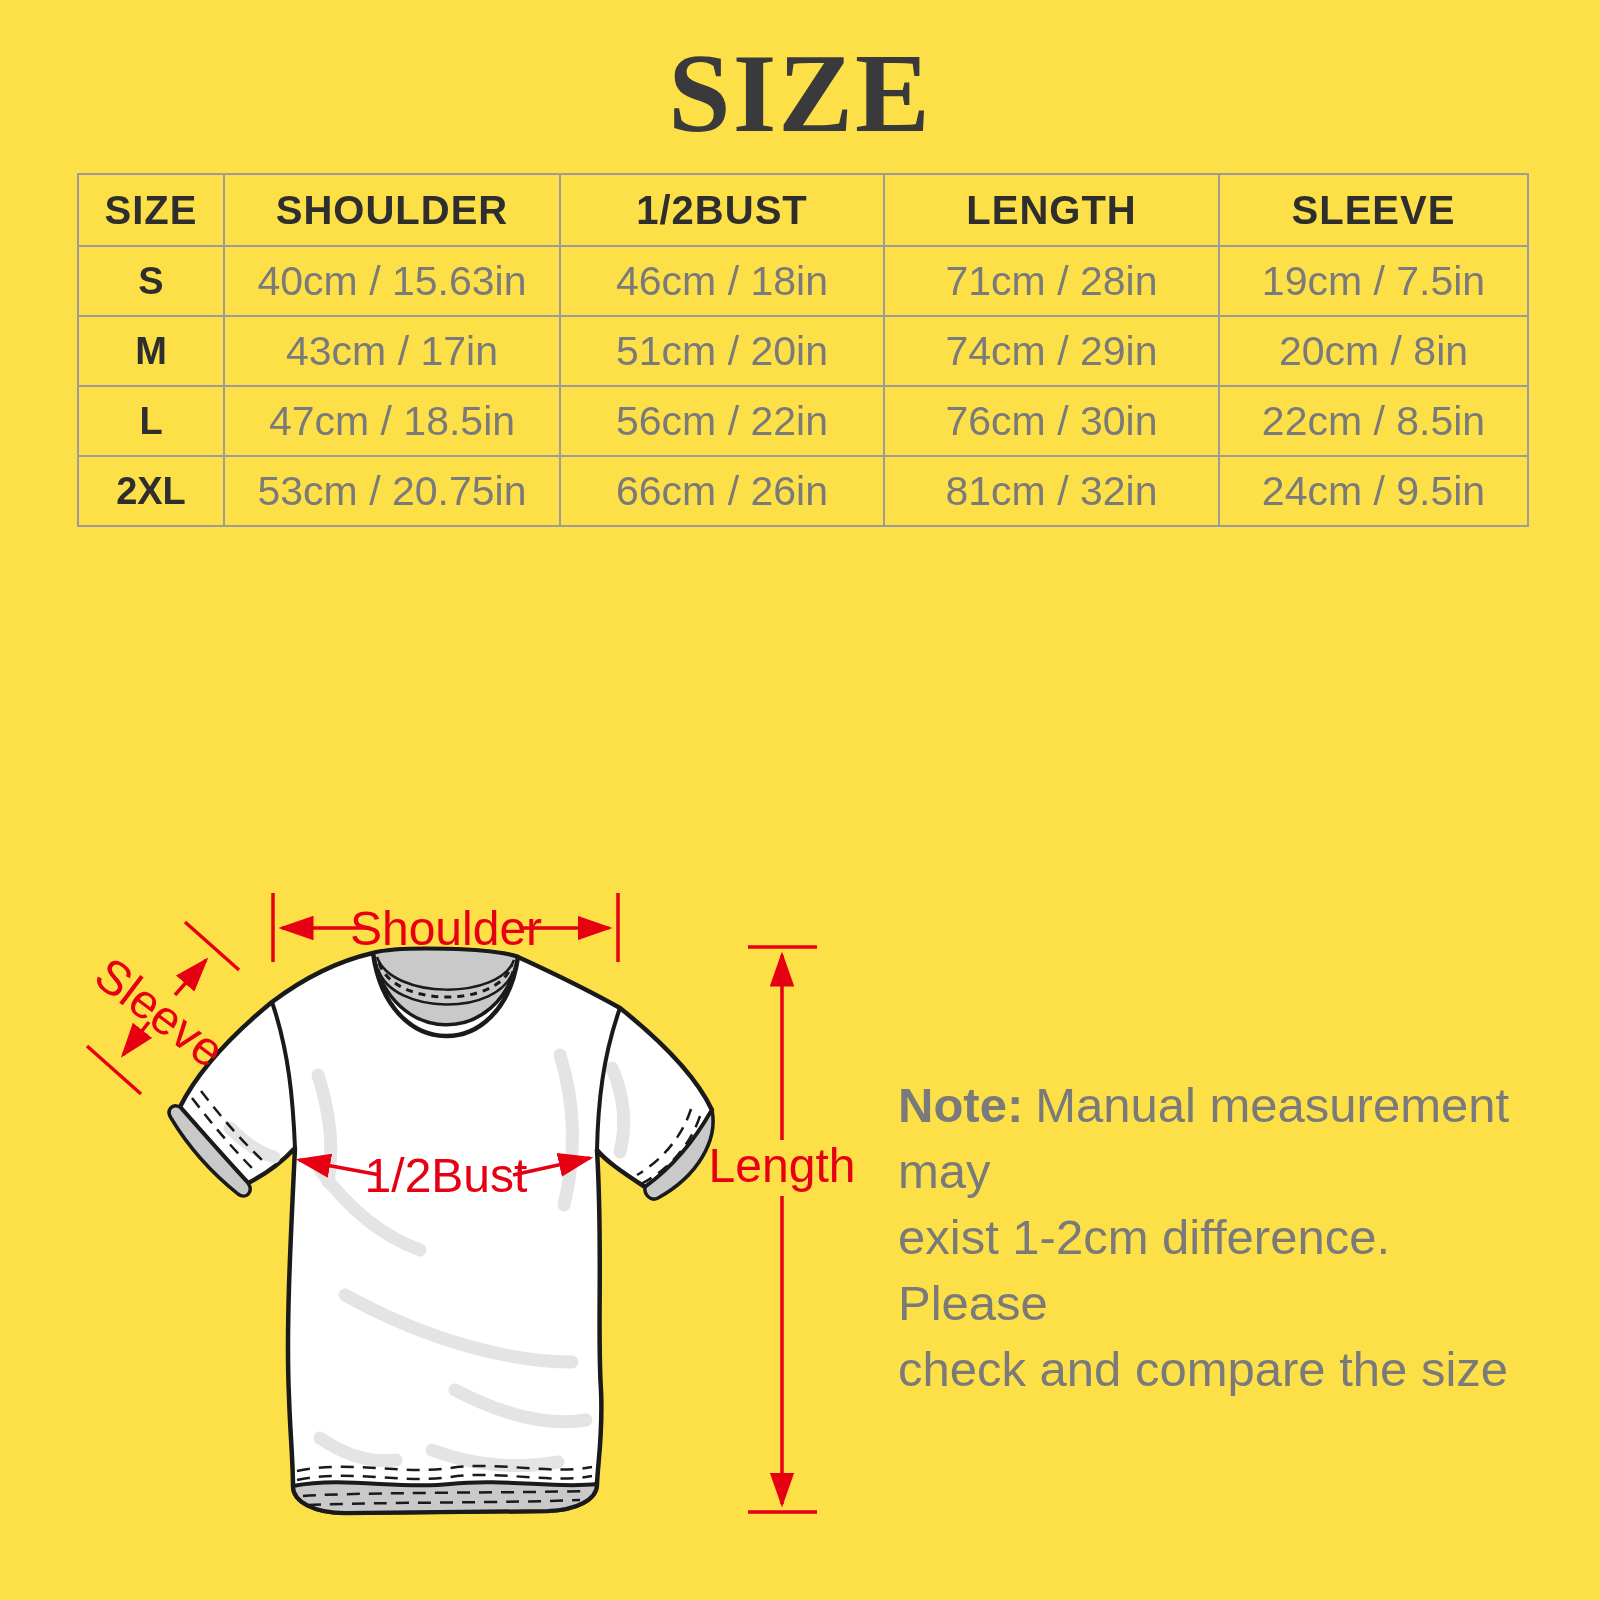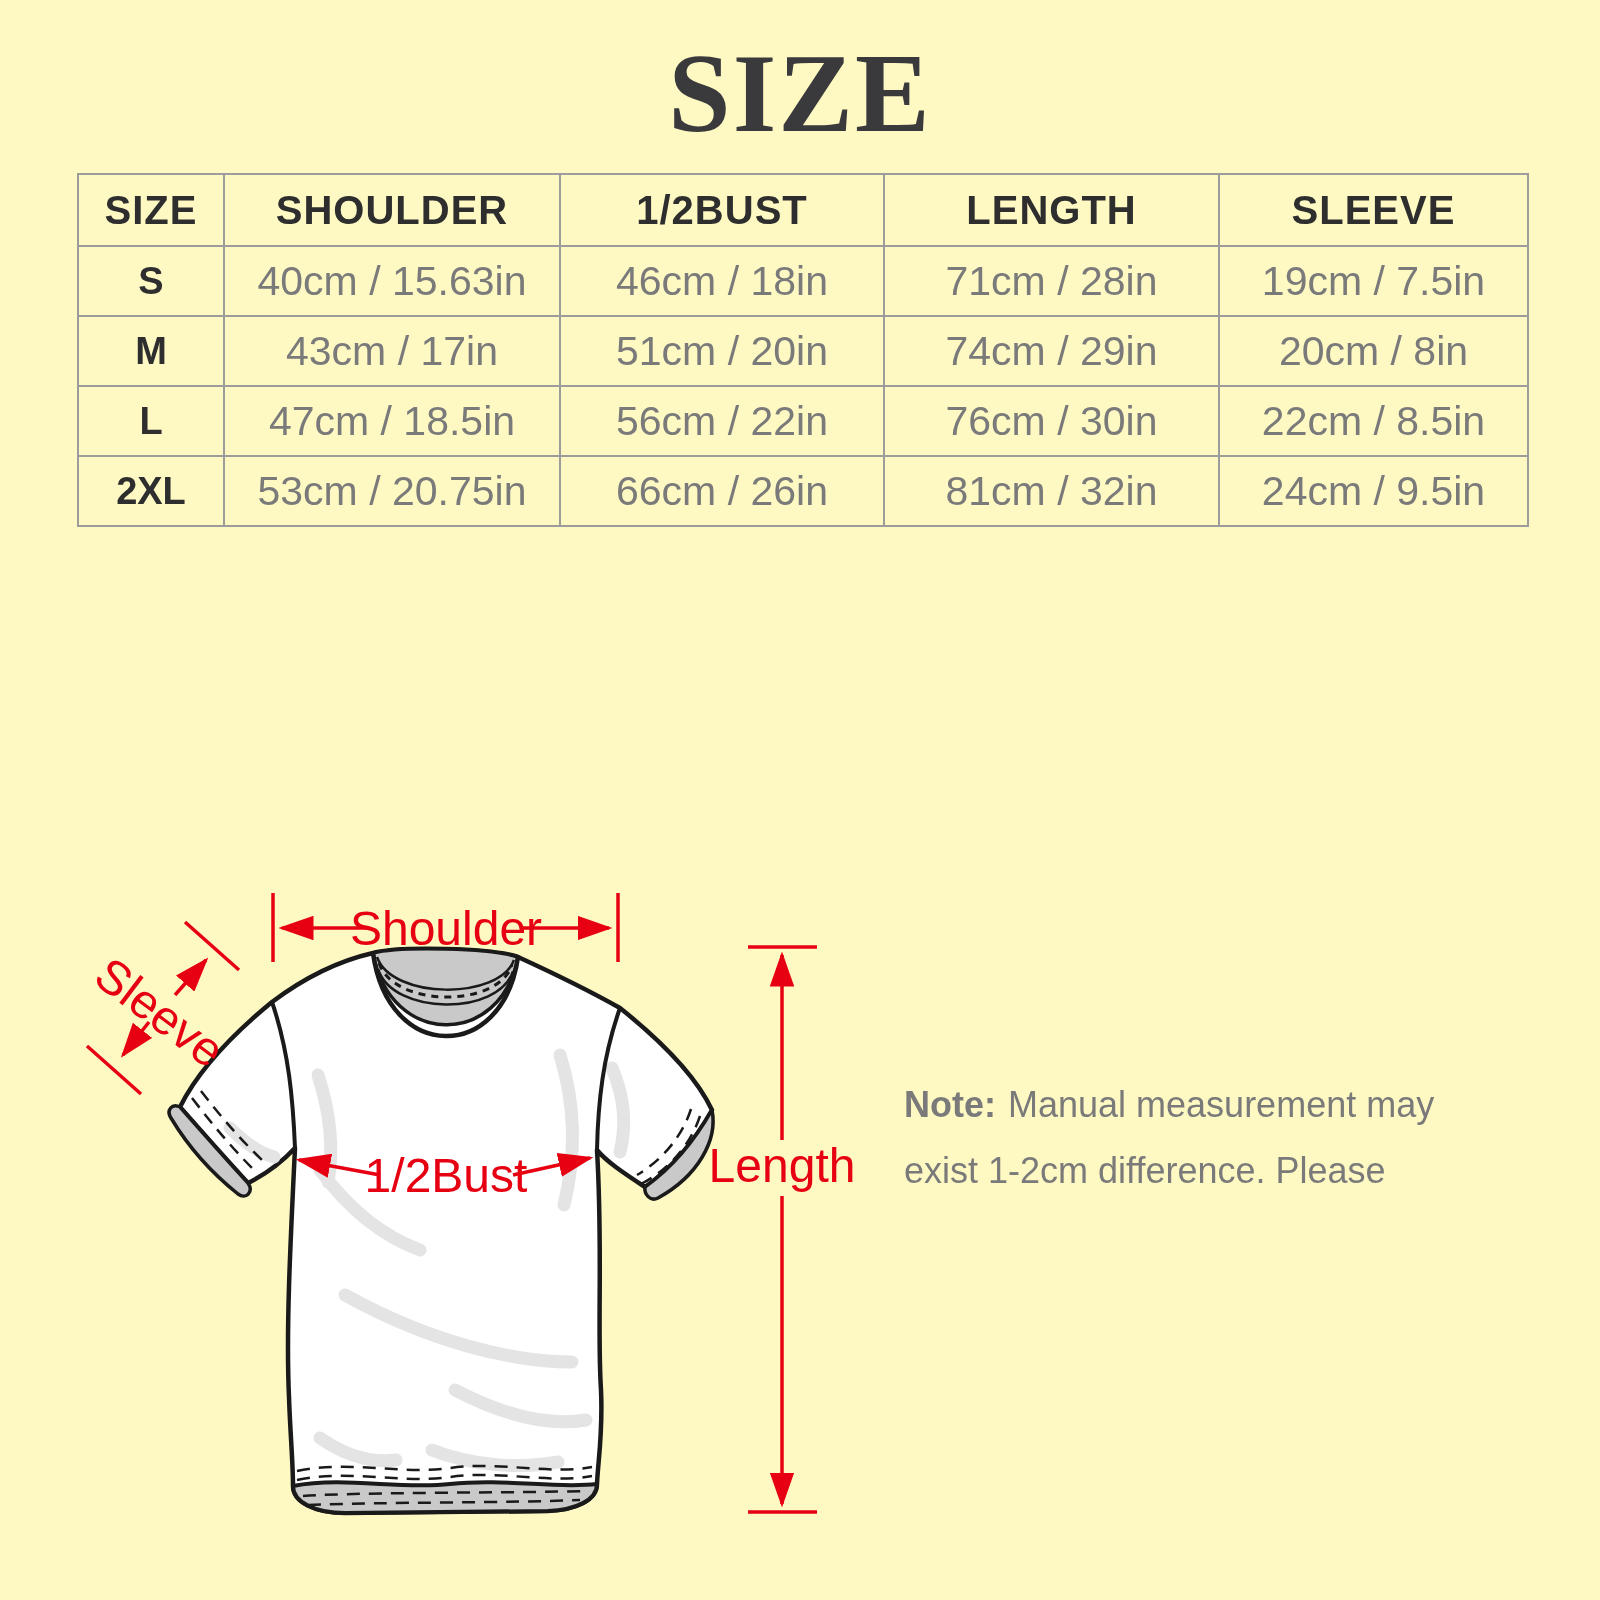--- a/index.html
+++ b/index.html
@@ -1,31 +1,31 @@
 <!DOCTYPE html>
 <html><head>
 <meta charset="utf-8">
 <style>
   html,body{margin:0;padding:0;background:#ffffff;}
-  .canvas{position:relative;width:1600px;height:1600px;background:#fef9c3;overflow:hidden;
+  .canvas{position:relative;width:1600px;height:1600px;background:#fde047;overflow:hidden;
           font-family:"Liberation Sans",sans-serif;}
   .page-title{position:absolute;left:0;top:38px;width:1600px;text-align:center;
           font-family:"Liberation Serif",serif;font-weight:700;font-size:112px;line-height:110px;
           color:#3a3a3c;letter-spacing:2px;}
   table.size-table{position:absolute;left:77px;top:173px;width:1450px;border-collapse:collapse;
           table-layout:fixed;}
   table.size-table th, table.size-table td{border:2px solid #9c9c9c;text-align:center;
           vertical-align:middle;padding:0;}
   table.size-table th{height:70px;font-size:40px;font-weight:700;color:#2e2e2e;letter-spacing:1px;}
   table.size-table td{height:68px;font-size:41px;color:#7a7a7a;}
   table.size-table td.size-cell{font-weight:700;color:#2e2e2e;font-size:38px;}
   .diagram{position:absolute;left:60px;top:860px;width:800px;height:720px;}
   .ann-label{font-family:"Liberation Sans",sans-serif;font-size:48px;}
-  .note{position:absolute;left:898px;top:1072px;width:620px;font-size:36px;line-height:66px;
-          color:#7a7a7a;margin-left:6px;}
+  .note{position:absolute;left:898px;top:1072px;width:620px;font-size:49px;line-height:66px;
+          color:#7a7a7a;}
   .note-label{font-weight:700;margin-right:12px;}
 </style>
 </head>
 <body>
 
 <div class="canvas">
 
   <div class="page-title">SIZE</div>
 
   <table class="size-table">
@@ -173,15 +173,16 @@
 
     <text class="ann-label" x="446" y="945" fill="#e60012" text-anchor="middle">Shoulder</text>
     <text class="ann-label" x="160" y="1029" fill="#e60012" text-anchor="middle" transform="rotate(37 160 1012)">Sleeve</text>
     <text class="ann-label" x="446" y="1192" fill="#e60012" text-anchor="middle">1/2Bust</text>
     <text class="ann-label" x="782" y="1182" fill="#e60012" text-anchor="middle">Length</text>
   </svg>
 
   <div class="note">
     <div class="note-line"><span class="note-label">Note:</span><span>Manual measurement may</span></div>
     <div class="note-line">exist 1-2cm difference. Please</div>
+    <div class="note-line">check and compare the size</div>
   </div>
 
 </div>
 
 </body></html>

